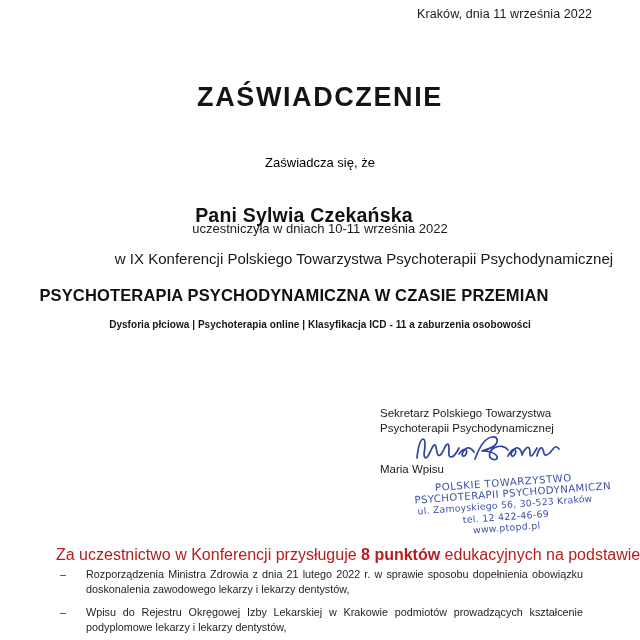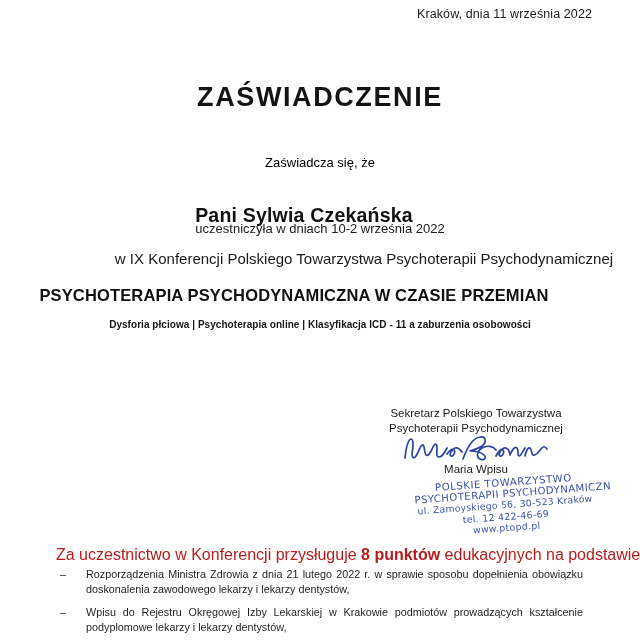--- a/index.html
+++ b/index.html
@@ -110,23 +110,22 @@
     font-size: 10px;
     font-weight: bold;
     letter-spacing: 0.05px;
     color: #161616;
   }
 
   
   .signature-block {
     position: absolute;
     top: 406px;
-    left: 368px;
+    left: 380px;
     width: 216px;
-    text-align: center;
   }
   .sig-role-line {
     font-size: 11.5px;
     line-height: 14.5px;
     color: #1a1a1a;
   }
   .sig-scribble {
     height: 30px;
     margin-top: -1px;
     position: relative;
@@ -205,21 +204,21 @@
 <div class="page">
 
   <div class="date-line">Kraków, dnia 11 września 2022</div>
 
   <div class="doc-title">ZAŚWIADCZENIE</div>
 
   <div class="attest-intro">Zaświadcza się, że</div>
 
   <div class="recipient-name">Pani Sylwia Czekańska</div>
 
-  <div class="participation-line">uczestniczyła w dniach 10-2 września 2022</div>
+  <div class="participation-line">uczestniczyła w dniach 10-11 września 2022</div>
 
   <div class="conference-line">w IX Konferencji Polskiego Towarzystwa Psychoterapii Psychodynamicznej</div>
 
   <div class="theme-title">PSYCHOTERAPIA PSYCHODYNAMICZNA W CZASIE PRZEMIAN</div>
 
   <div class="theme-subtitle">Dysforia płciowa | Psychoterapia online | Klasyfikacja ICD - 11 a zaburzenia osobowości</div>
 
   <div class="signature-block">
     <div class="sig-role-line">Sekretarz Polskiego Towarzystwa</div>
     <div class="sig-role-line">Psychoterapii Psychodynamicznej</div>

